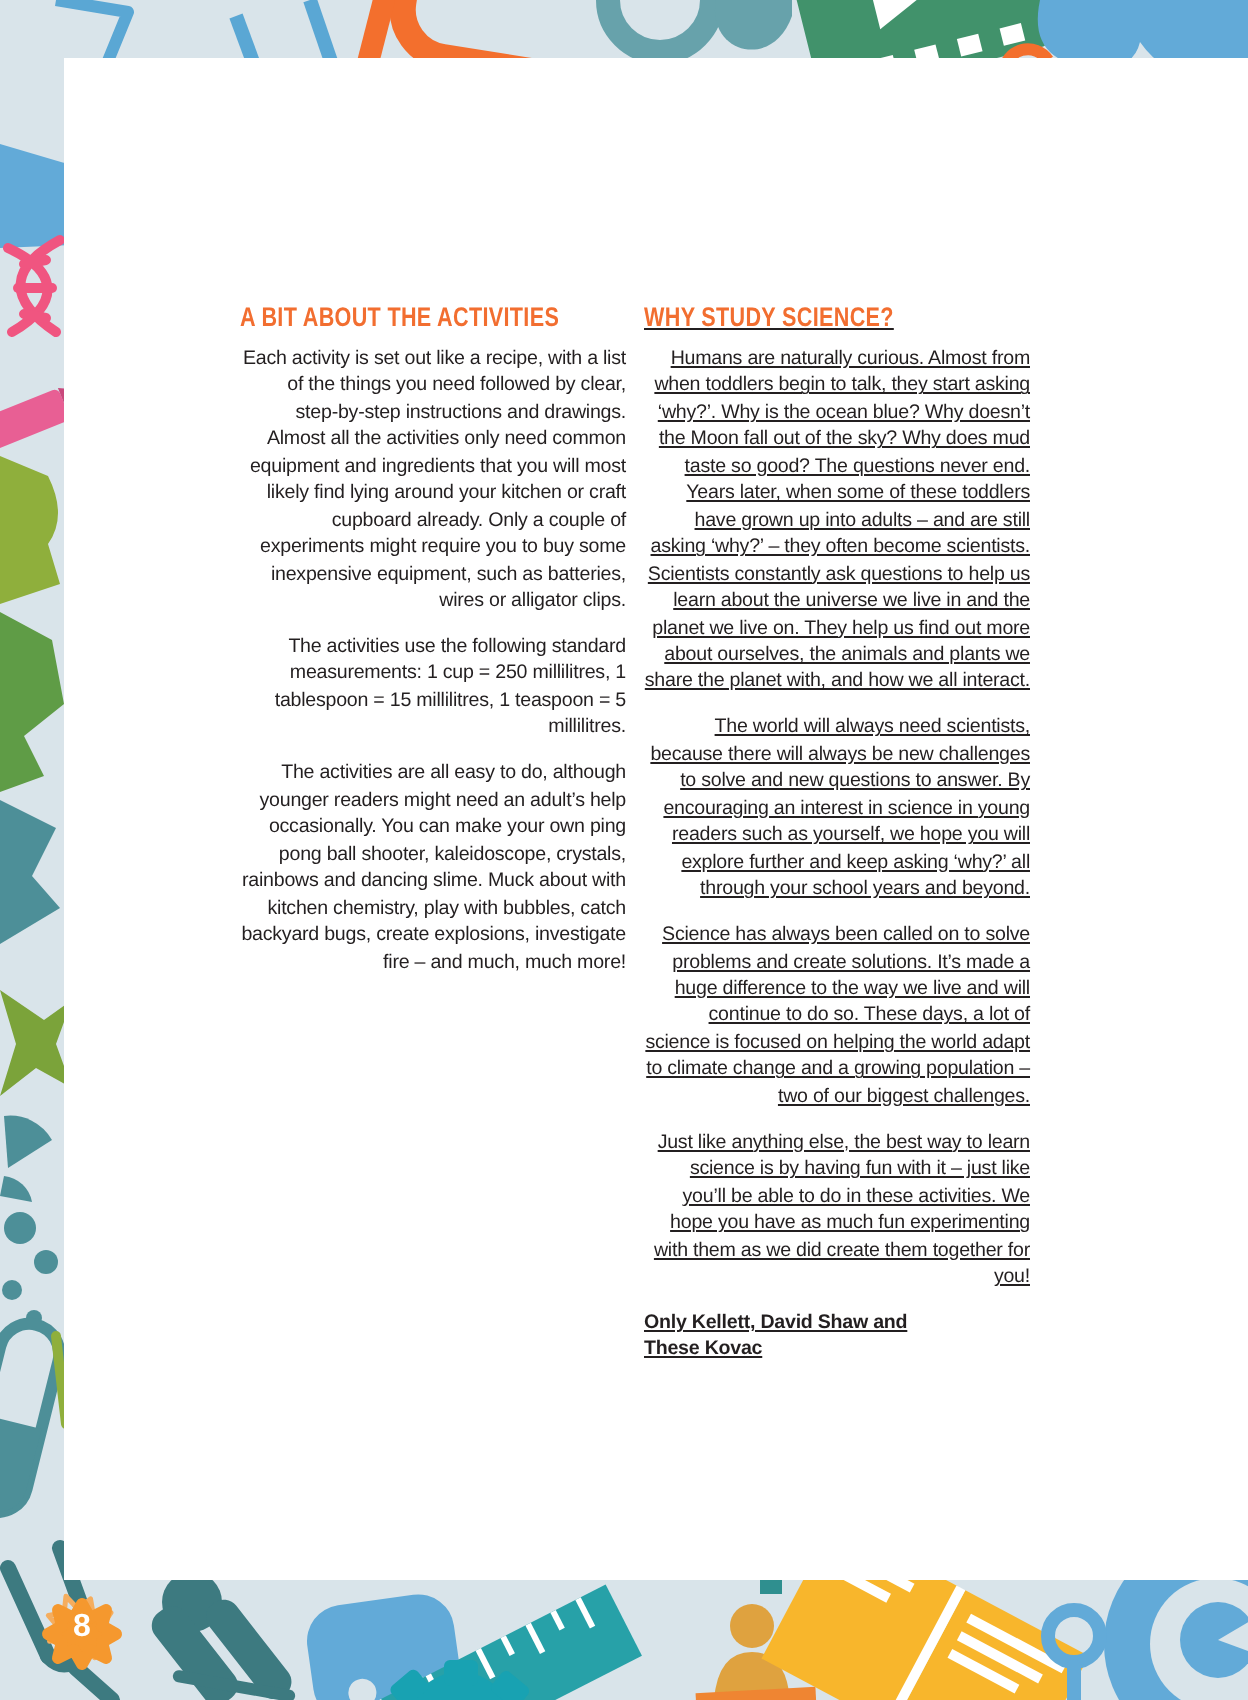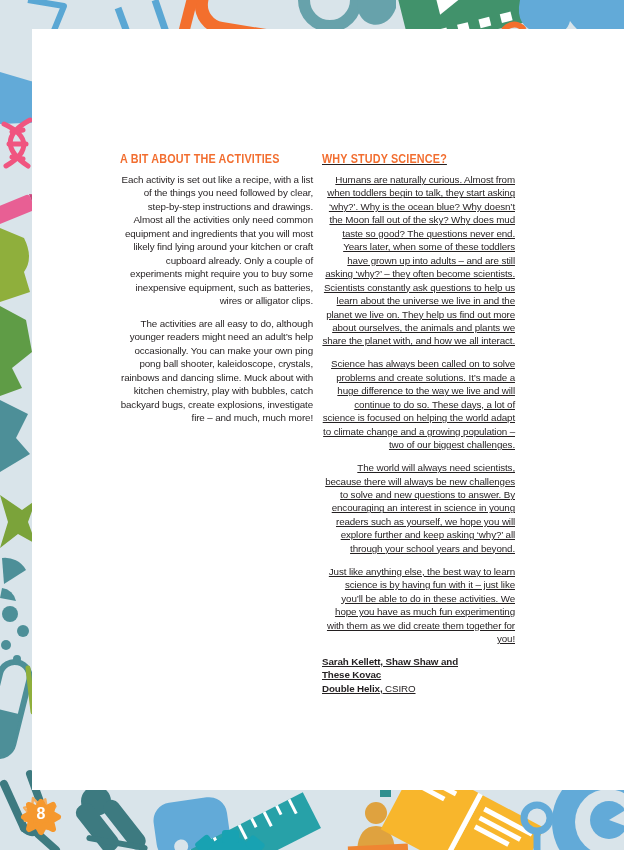--- a/index.html
+++ b/index.html
@@ -192,35 +192,33 @@
     <circle cx="537" cy="818" r="13"></circle>
     <path d="M537,833 L537,852"></path>
   </g>
 </svg>
 
 <div class="page">
 
   <div class="col col-left">
     <h2>A BIT ABOUT THE ACTIVITIES</h2>
     <p>Each activity is set out like a recipe, with a list of the things you need followed by clear, step-by-step instructions and drawings. Almost all the activities only need common equipment and ingredients that you will most likely find lying around your kitchen or craft cupboard already. Only a couple of experiments might require you to buy some inexpensive equipment, such as batteries, wires or alligator clips.</p>
+    <p>The activities use the following standard measurements: 1 cup = 250 millilitres, 1 tablespoon = 15 millilitres, 1 teaspoon = 5 millilitres.</p>
     <p>The activities are all easy to do, although younger readers might need an adult’s help occasionally. You can make your own ping pong ball shooter, kaleidoscope, crystals, rainbows and dancing slime. Muck about with kitchen chemistry, play with bubbles, catch backyard bugs, create explosions, investigate fire – and much, much more!</p>
   </div>
 
   <div class="col col-right">
     <h2>WHY STUDY SCIENCE?</h2>
     <p>Humans are naturally curious. Almost from when toddlers begin to talk, they start asking ‘why?’. Why is the ocean blue? Why doesn’t the Moon fall out of the sky? Why does mud taste so good? The questions never end. Years later, when some of these toddlers have grown up into adults – and are still asking ‘why?’ – they often become scientists. Scientists constantly ask questions to help us learn about the universe we live in and the planet we live on. They help us find out more about ourselves, the animals and plants we share the planet with, and how we all interact.</p>
+    <p>The world will always need scientists, because there will always be new challenges to solve and new questions to answer. By encouraging an interest in science in young readers such as yourself, we hope you will explore further and keep asking ‘why?’ all through your school years and beyond.</p>
     <p>Science has always been called on to solve problems and create solutions. It’s made a huge difference to the way we live and will continue to do so. These days, a lot of science is focused on helping the world adapt to climate change and a growing population – two of our biggest challenges.</p>
-    <p>The world will always need scientists, because there will always be new challenges to solve and new questions to answer. By encouraging an interest in science in young readers such as yourself, we hope you will explore further and keep asking ‘why?’ all through your school years and beyond.</p>
     <p>Just like anything else, the best way to learn science is by having fun with it – just like you’ll be able to do in these activities. We hope you have as much fun experimenting with them as we did create them together for you!</p>
     <div class="signature">
-      <div>Sarah Kellett, Shaw Shaw and</div>
+      <div>Only Kellett, David Shaw and</div>
       <div>These Kovac</div>
-      <div>
-        <span>Double Helix,</span><span class="reg"> CSIRO</span>
-      </div>
     </div>
   </div>
 
 </div>
 
 <div class="page-badge">
   <svg width="50" height="50" viewBox="0 0 50 50" xmlns="http://www.w3.org/2000/svg">
     <path d="M25,10 L29,17 L37,13 L35,21 L42,25 L35,29 L37,37 L29,33 L25,40 L21,33 L13,37 L15,29 L8,25 L15,21 L13,13 L21,17 Z" transform="rotate(20 25 25) translate(-2,-3)" fill="none" stroke="#f5ad5e" stroke-width="2.5" stroke-linejoin="round"></path>
     <path d="M25,10 L29,17 L37,13 L35,21 L42,25 L35,29 L37,37 L29,33 L25,40 L21,33 L13,37 L15,29 L8,25 L15,21 L13,13 L21,17 Z" fill="#f5982e" stroke="#f5982e" stroke-width="6" stroke-linejoin="round"></path>
   </svg>

